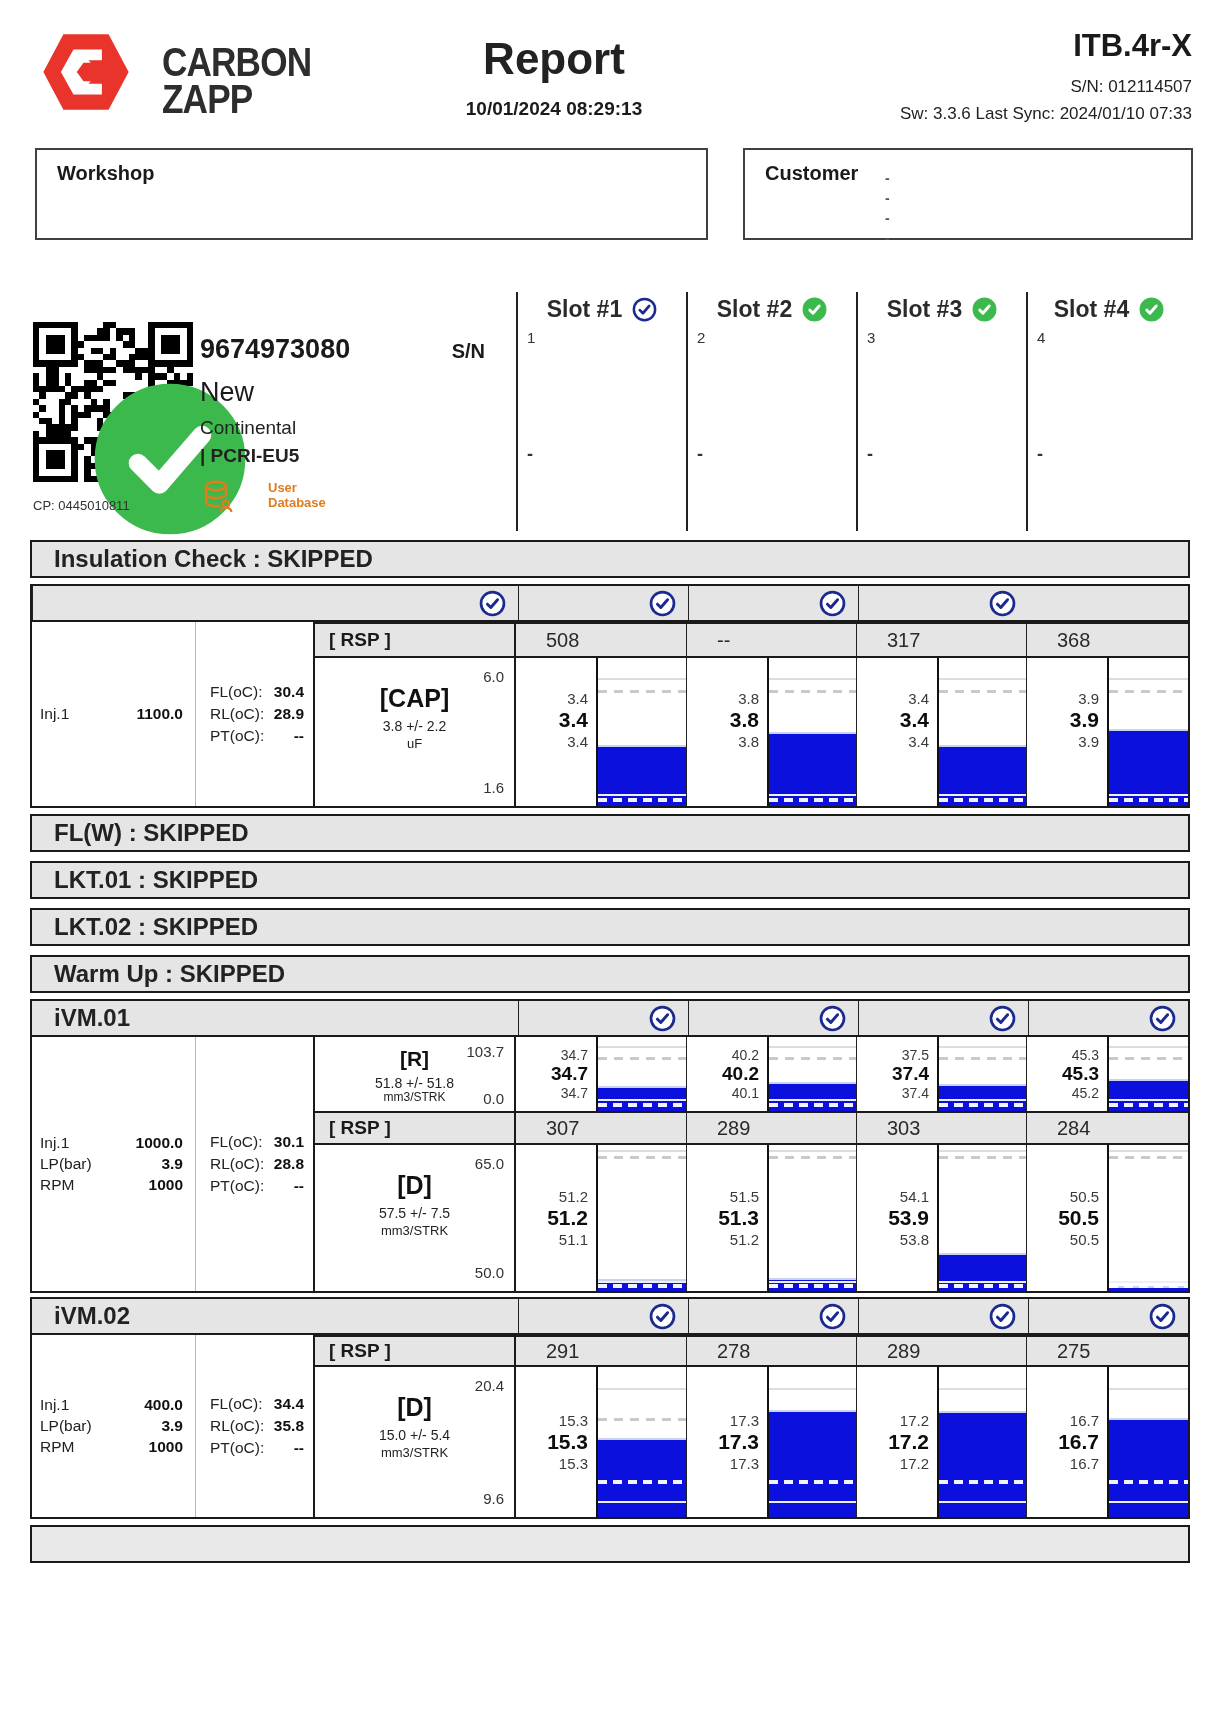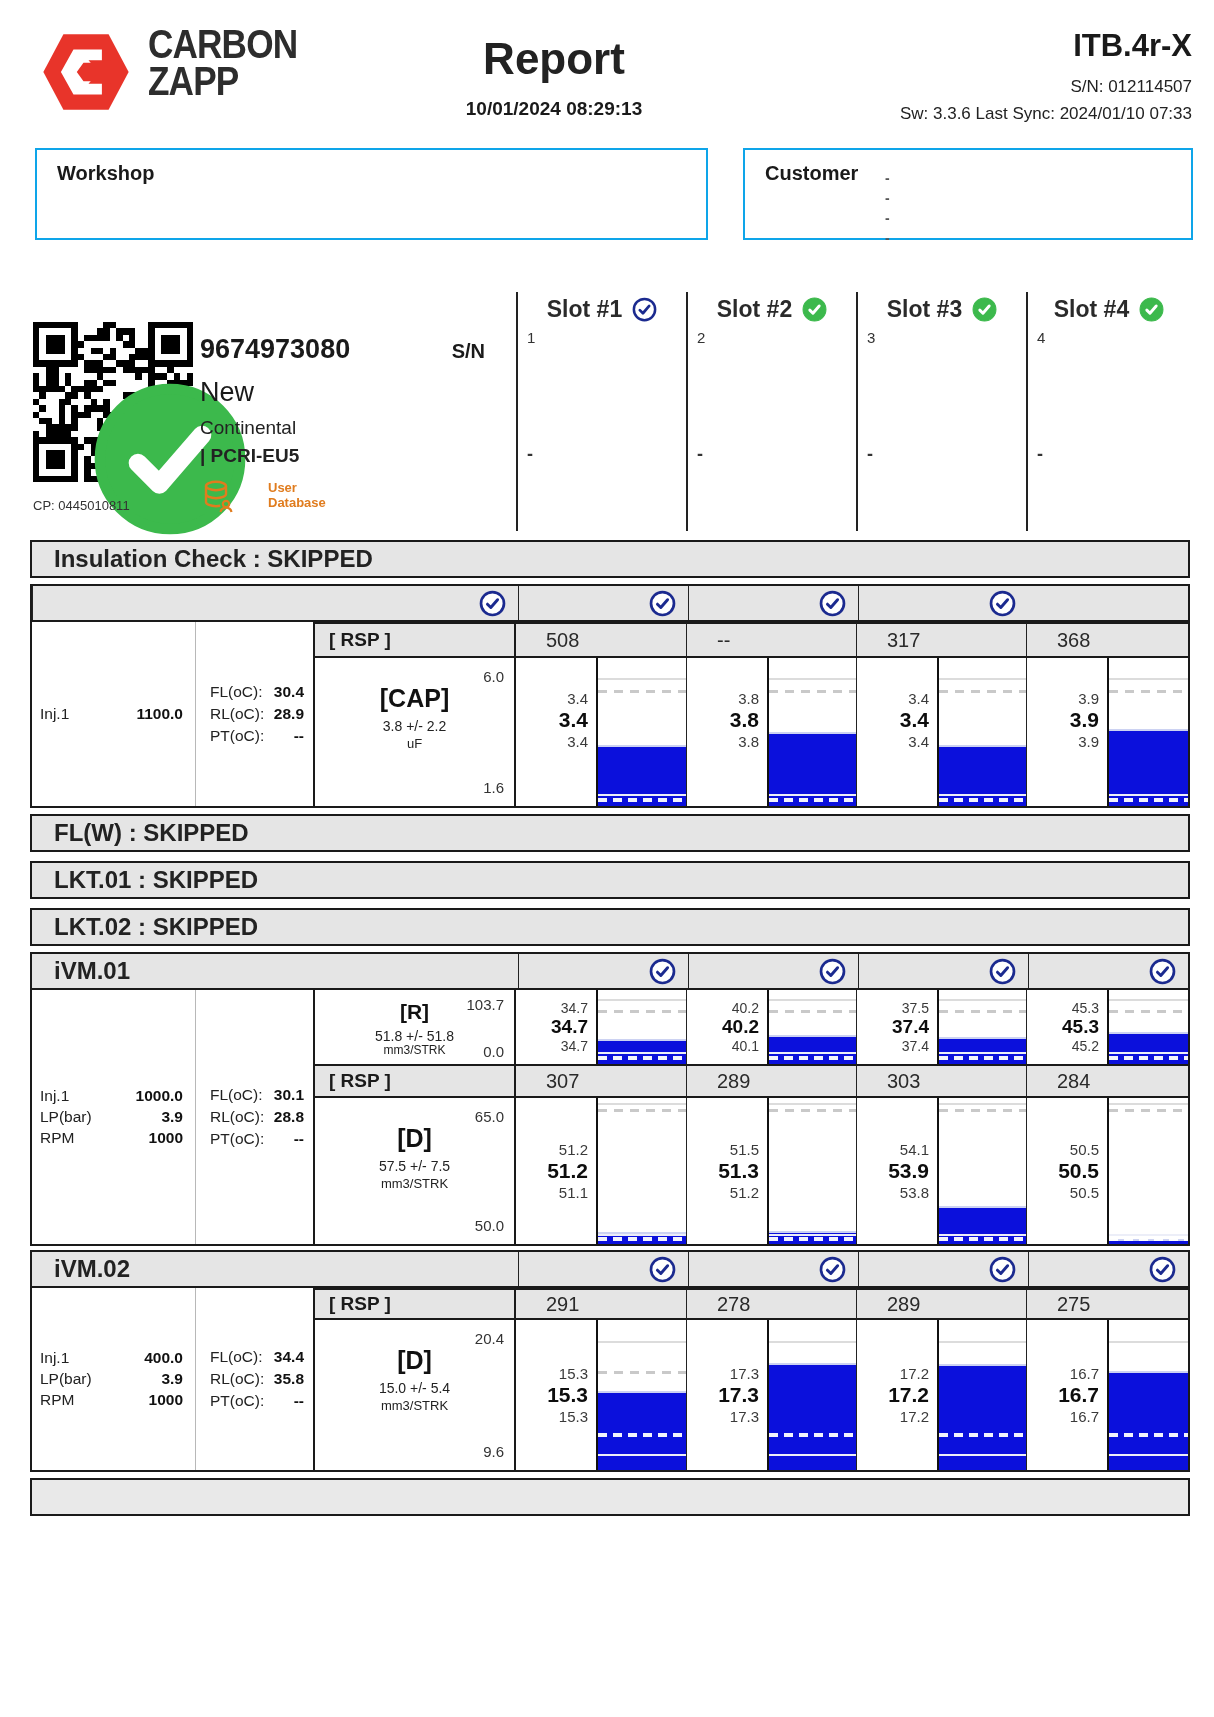--- a/index.html
+++ b/index.html
@@ -1,34 +1,34 @@
 <!DOCTYPE html>
 <html><head>
 <meta charset="utf-8">
 <style>
   * { box-sizing: border-box; margin: 0; padding: 0; }
   html,body { background:#fff; }
   .page { position:relative; width:1214px; height:1717px; background:#fff;
           font-family:"Liberation Sans", sans-serif; color:#222; overflow:hidden; }
 
   
-  .logo-wrap { position:absolute; left:36px; top:26px; display:flex; align-items:flex-start; gap:12px; }
+  .logo-wrap { position:absolute; left:36px; top:26px; display:flex; align-items:flex-end; gap:26px; }
   .logo-mark { width:100px; height:92px; }
   .brand { font-weight:bold; font-size:40px; line-height:.92; color:#2d2d2d;
            letter-spacing:-1px; transform:scaleX(.88); transform-origin:left center; }
   .hdr-center { position:absolute; left:354px; top:34px; width:400px; text-align:center; }
   .hdr-title { font-size:44px; font-weight:bold; color:#222; }
   .hdr-date  { font-size:19px; font-weight:bold; margin-top:14px; color:#1a1a1a; }
   .hdr-right { position:absolute; right:22px; top:28px; text-align:right; }
   .hdr-model { font-size:31px; font-weight:bold; color:#1a1a1a; }
   .hdr-serial{ font-size:17px; margin-top:13px; color:#222; }
   .hdr-sw    { font-size:17px; margin-top:7px; color:#222; }
 
   
-  .info-box { position:absolute; top:148px; height:92px; border:2px solid #0ea5e9; padding:12px 20px; }
+  .info-box { position:absolute; top:148px; height:92px; border:2px solid #404040; padding:12px 20px; }
   .box-workshop { left:35px; width:673px; }
   .box-customer { left:743px; width:450px; }
   .box-label { font-size:20px; font-weight:bold; color:#1a1a1a; }
   .dash-col { position:absolute; left:140px; top:22px; display:flex; flex-direction:column; gap:7px; }
   .dash-col span { font-size:14px; font-weight:bold; color:#555; line-height:13px; }
 
   
   .slots-area { position:absolute; left:30px; top:268px; width:1160px; height:263px; }
   .slots-grid { position:absolute; left:0; right:0; top:24px; bottom:0; display:grid;
                 grid-template-columns:486px 170px 170px 170px 1fr; }
@@ -723,20 +723,23 @@
 
     <div class="row-hdr mt6">
         <span>FL(W) : SKIPPED</span>
       </div>
     <div class="row-hdr mt8">
         <span>LKT.01 : SKIPPED</span>
       </div>
     <div class="row-hdr mt8">
         <span>LKT.02 : SKIPPED</span>
       </div>
+    <div class="row-hdr mt8">
+        <span>Warm Up : SKIPPED</span>
+      </div>
 
     <div class="row-hdr grid mt6">
       <div class="ttl">iVM.01</div>
       <div class="hc">
           <span class="chk blue">
             <svg width="27" height="27" viewBox="0 0 24 24">
               <circle cx="12" cy="12" r="10.2"></circle>
               <path d="M7.5 12.6l3 3 6-7"></path>
             </svg>
           </span>

